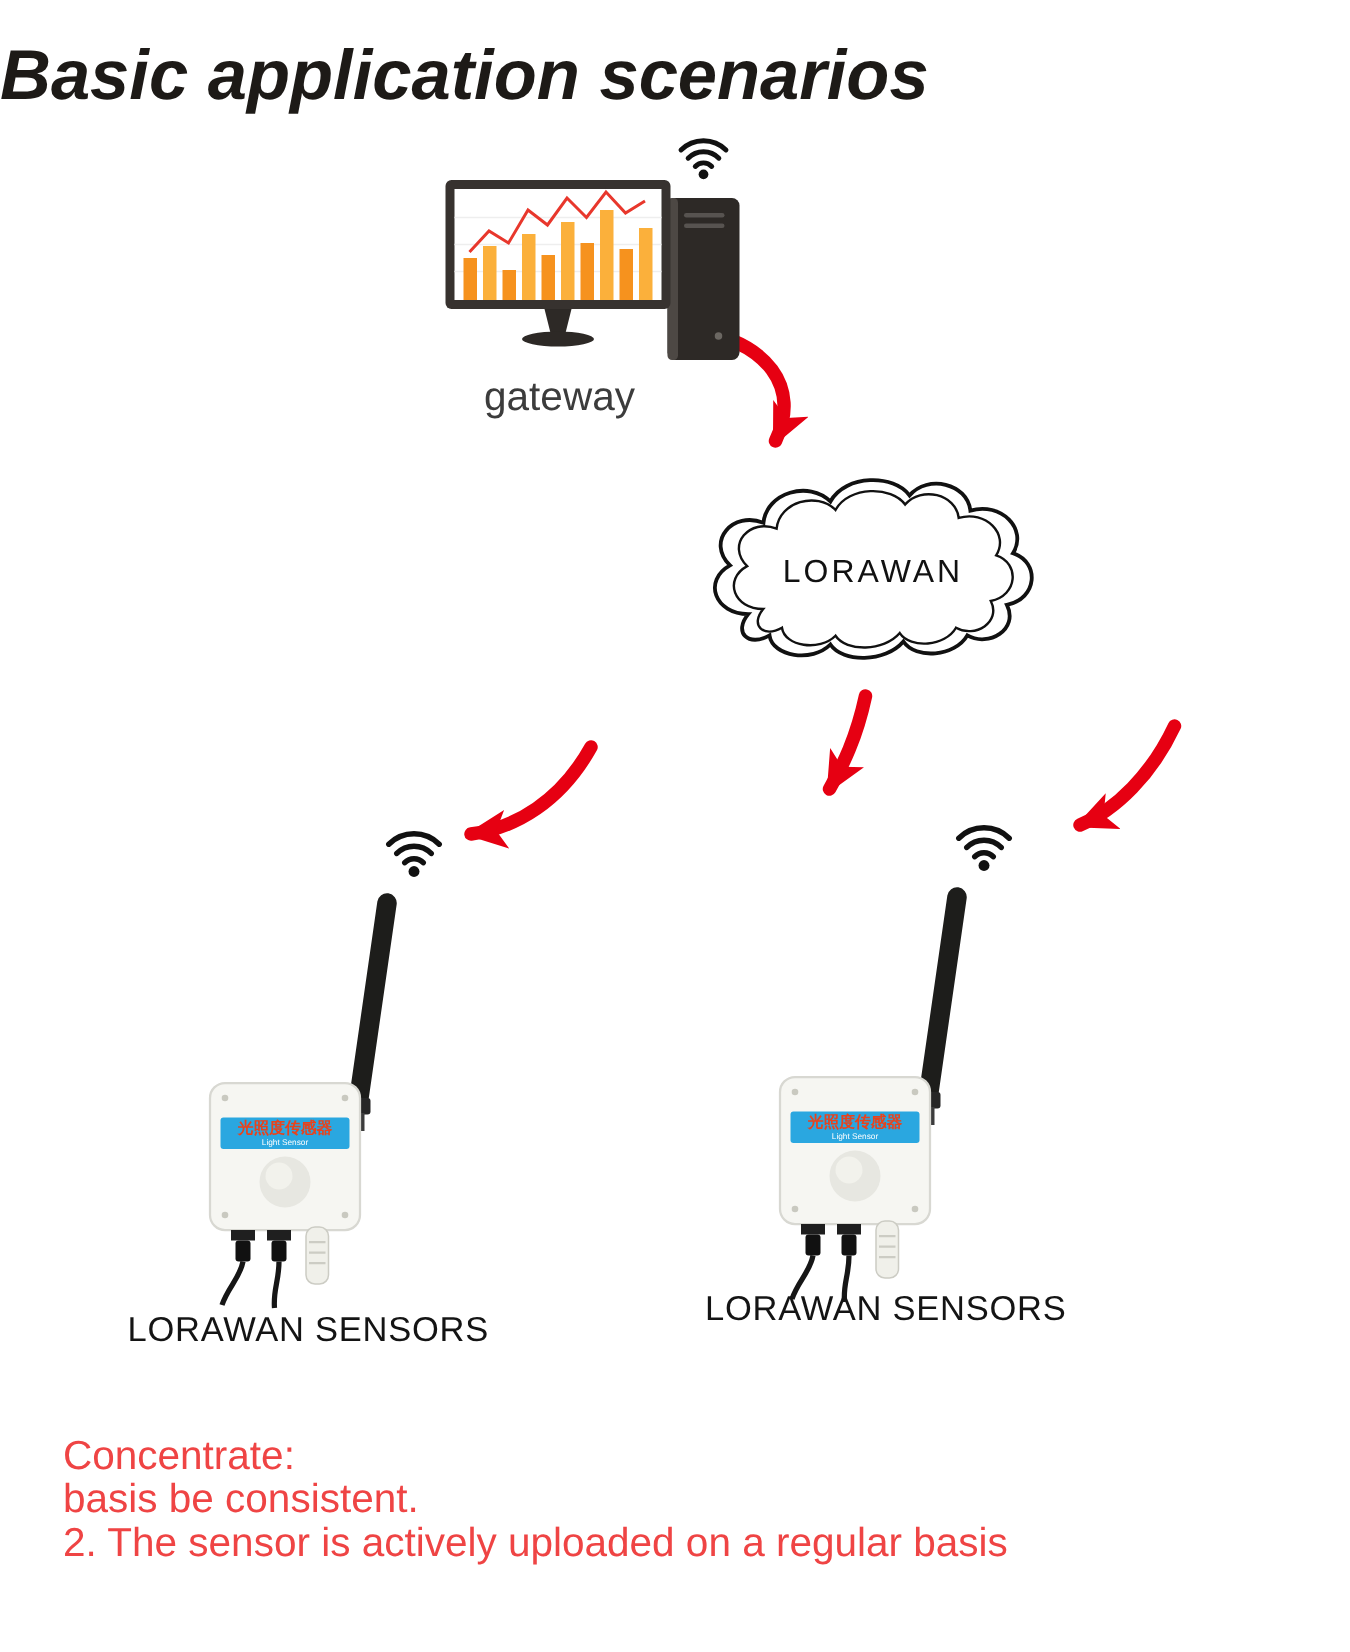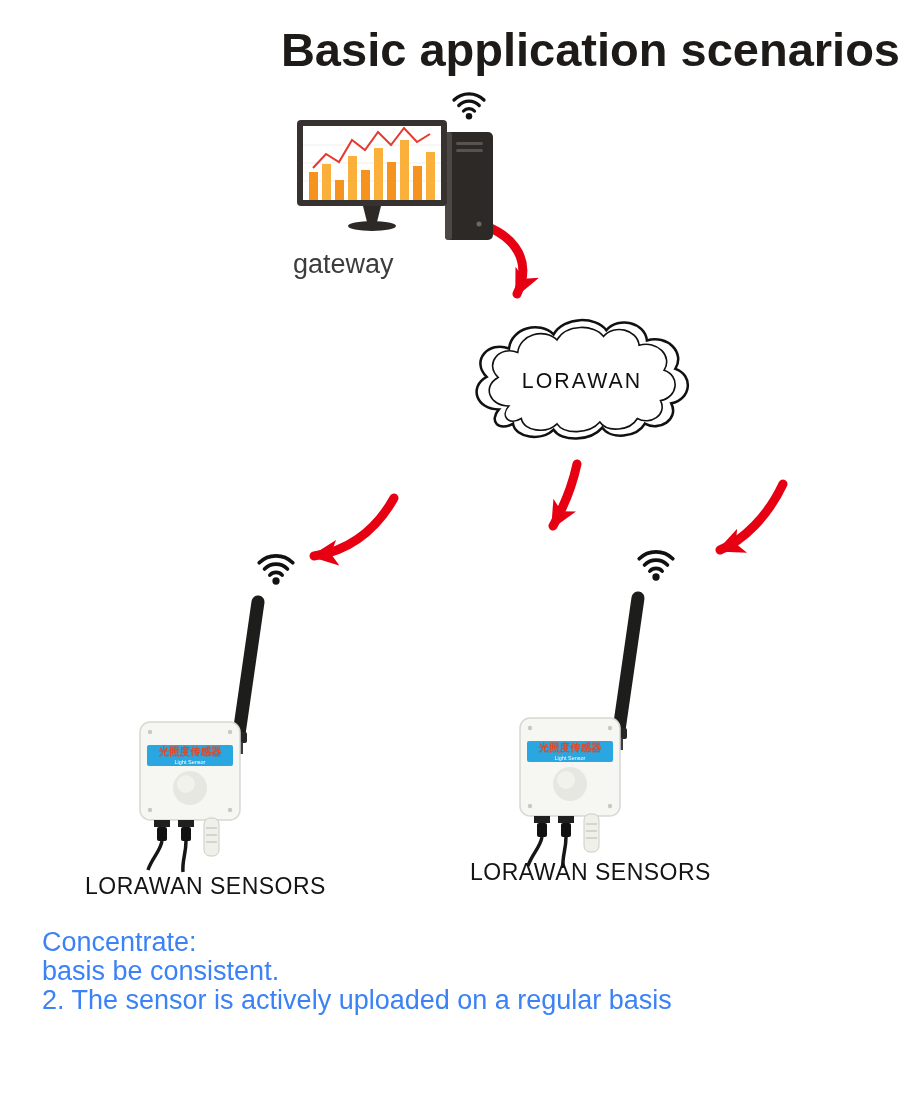--- a/index.html
+++ b/index.html
@@ -1,22 +1,22 @@
 <!DOCTYPE html>
 <html><head>
 <meta charset="utf-8">
 <style>
   html,body{margin:0;padding:0;background:#fff;}
   .page{position:relative;width:900px;height:1101px;margin:0 auto;background:#fff;overflow:hidden;
         font-family:"Liberation Sans",sans-serif;color:#1d1a17;}
   .abs{position:absolute;}
-  .title{top:22px;left:0;width:900px;text-align:right;font-size:47px;font-weight:bold;color:#1d1a17;}
-  .gateway-label{top:249px;left:293px;width:160px;text-align:left;font-size:27px;color:#3c3c3c;}
+  .title{top:22px;left:0;width:900px;text-align:left;font-size:47px;font-weight:bold;color:#1d1a17;font-style:italic;}
+  .gateway-label{top:249px;left:293px;width:160px;text-align:center;font-size:27px;color:#3c3c3c;}
   .sensor-label{font-size:23px;color:#141414;letter-spacing:.5px;text-align:center;white-space:nowrap;}
-  .notes{left:42px;top:928px;width:700px;color:#3b82f6;font-size:27px;line-height:29px;}
+  .notes{left:42px;top:956px;width:700px;color:#ef4444;font-size:27px;line-height:29px;}
   svg{display:block;}
   svg text{font-family:"Liberation Sans",sans-serif;}
 </style>
 </head>
 <body>
 
 <div class="page">
 
   <div class="abs title">Basic application scenarios</div>
 

